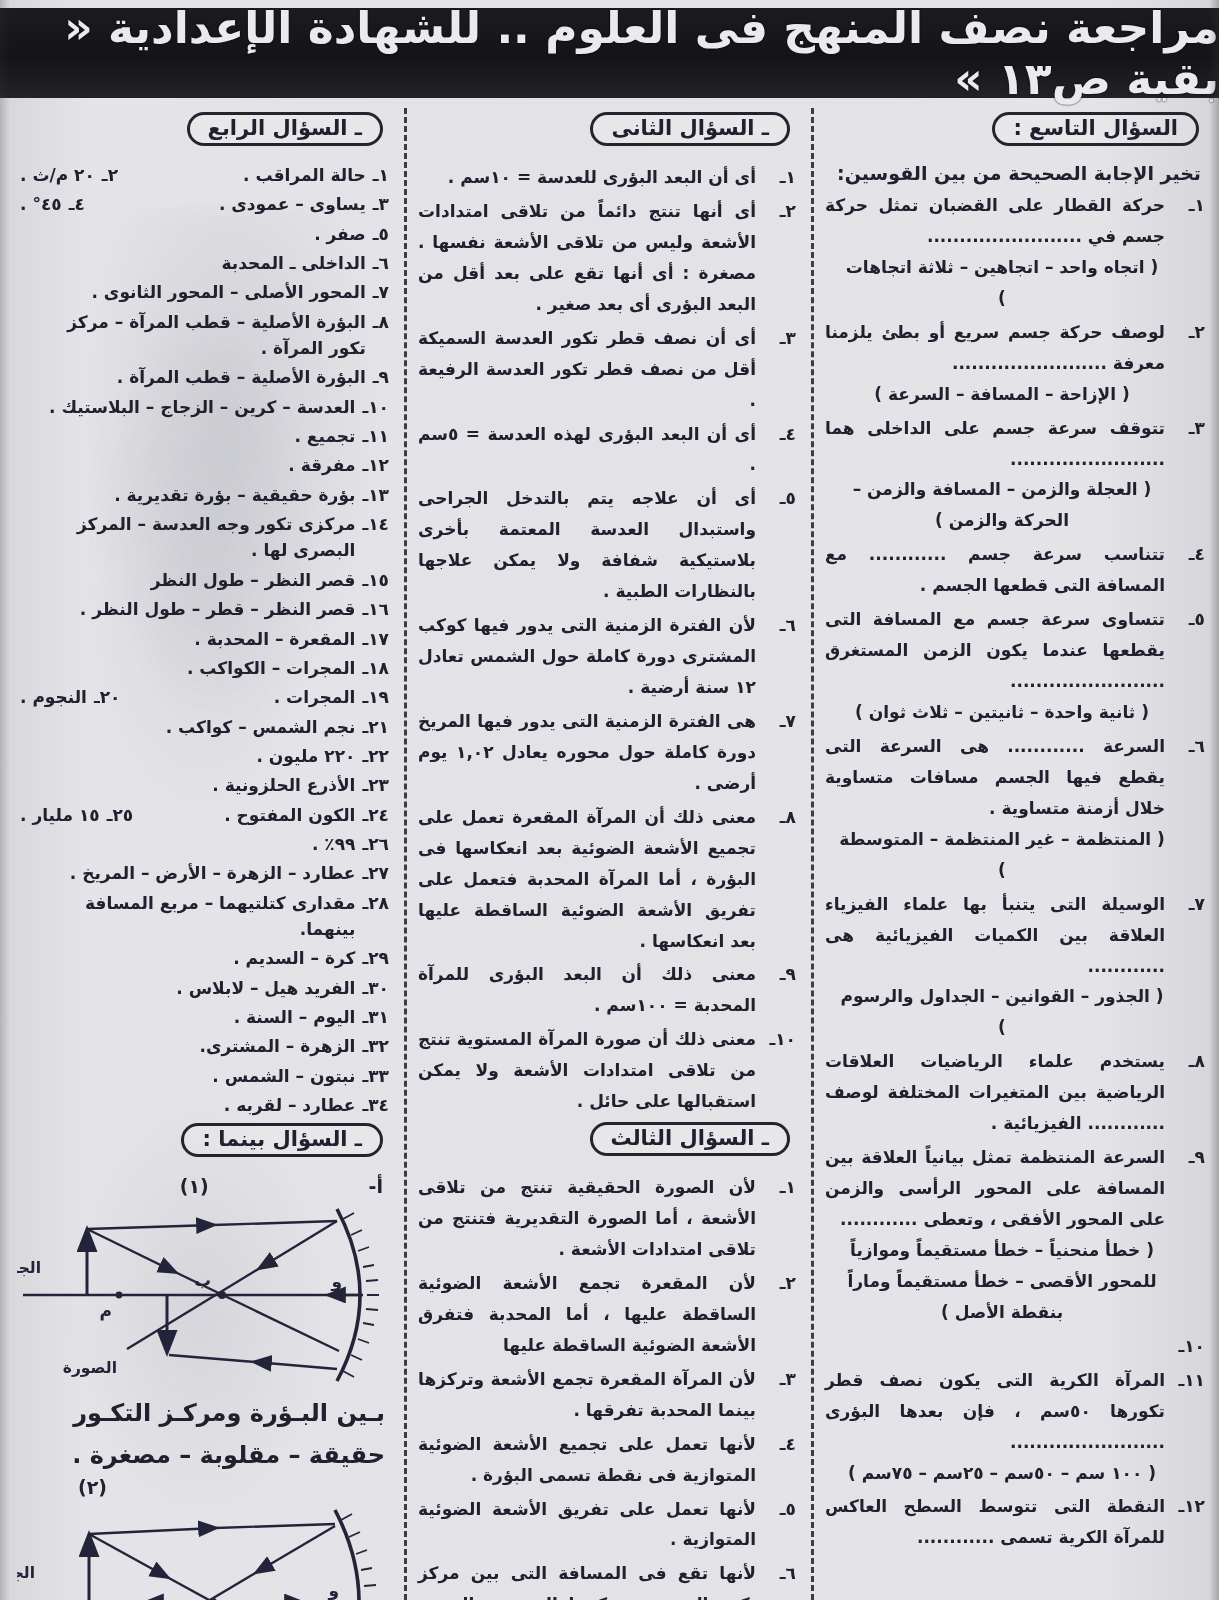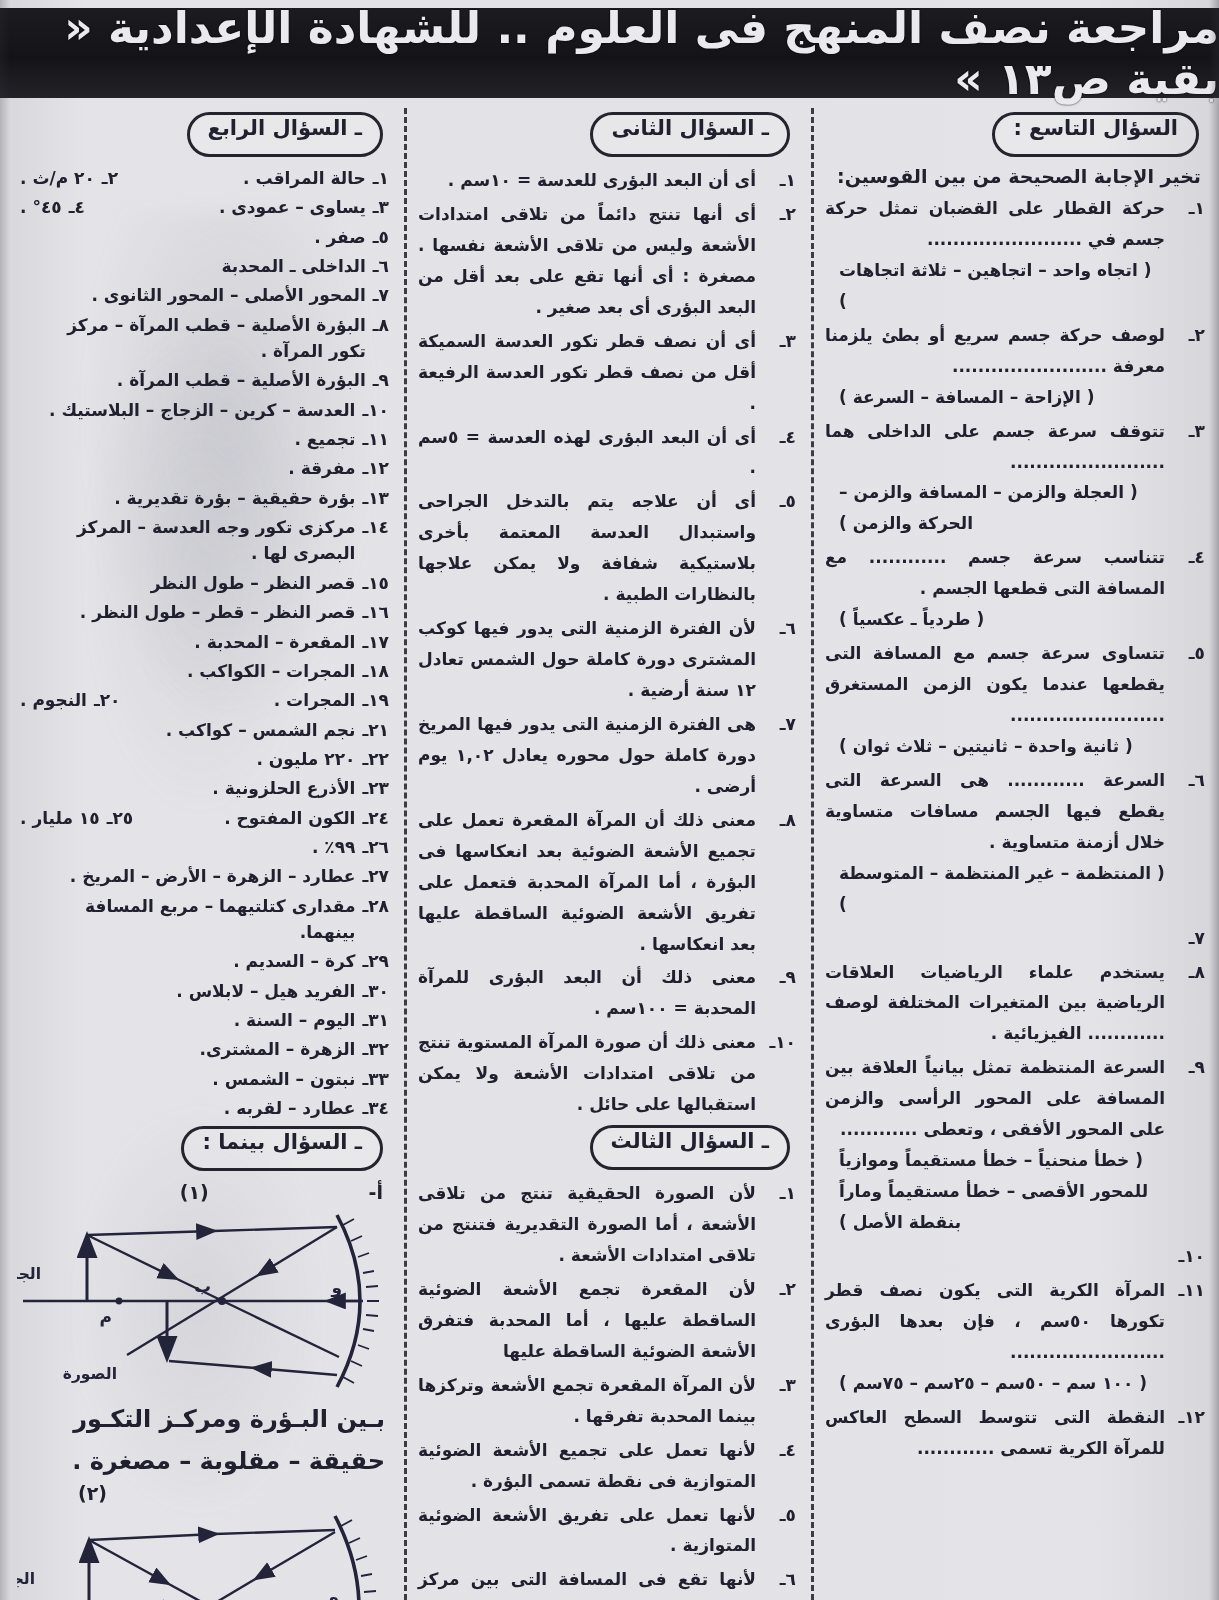--- a/index.html
+++ b/index.html
@@ -20,29 +20,29 @@
     position:absolute;top:104px;right:0;left:0;bottom:0;
     display:flex;flex-direction:row;
   }
   .col{box-sizing:border-box;overflow:hidden;padding:6px 14px 0 10px;}
   .col-right{width:404px;}
   .col-mid{width:402px;}
   .col-left{width:397px;padding-left:14px;}
   .vdiv{width:0;border-left:3px dashed #3c3c48;margin:4px 1px 0 1px;}
   .pill{
     display:inline-block;border:3px solid #24242e;border-radius:24px;
-    padding:1px 18px 14px 18px;font-size:21px;font-weight:bold;
-    margin:2px 6px 8px 0;background:rgba(255,255,255,.15);
+    padding:1px 18px 3px 18px;font-size:21px;font-weight:bold;
+    margin:2px 6px 16px 0;background:rgba(255,255,255,.15);
   }
   .subtitle{font-weight:bold;font-size:19px;margin:0 4px 6px 0;text-align:right;}
   .item{display:flex;gap:8px;font-weight:bold;font-size:17px;line-height:1.82;margin-bottom:3px;}
   .item .n{min-width:32px;text-align:right;flex:none;}
   .item .b{flex:1;min-width:0;}
   .item .t{text-align:justify;}
-  .opts{text-align:left;padding-left:14px;}
+  .opts{text-align:center;padding-left:14px;}
   .r4{display:flex;justify-content:space-between;font-weight:bold;font-size:17px;line-height:1.55;margin-bottom:3px;}
   .r4 .pa,.r4 .pb{display:flex;gap:7px;}
   .r4 .pa{flex:1;min-width:0;}
   .r4 .pb{flex:none;margin-right:10px;}
   .figline{display:flex;font-weight:bold;font-size:19px;margin:2px 6px 2px 0;}
   .figline .mid{flex:1;text-align:center;}
   .fignum{font-weight:bold;font-size:19px;text-align:center;margin:2px 0;}
   .fignum.shift{text-align:left;padding-left:58px;}
   figure{margin:0;}
   svg{display:block;}
@@ -94,21 +94,20 @@
           <div class="b">
             <div class="t">تتوقف سرعة جسم على الداخلى هما ........................</div>
             <div class="opts">( العجلة والزمن – المسافة والزمن – الحركة والزمن )</div>
           </div>
         </div>
 
         <div class="item">
           <span class="n">٤ـ</span>
           <div class="b">
             <div class="t">تتناسب سرعة جسم ............ مع المسافة التى قطعها الجسم .</div>
-            <div class="opts">( طردياً ـ عكسياً )</div>
           </div>
         </div>
 
         <div class="item">
           <span class="n">٥ـ</span>
           <div class="b">
             <div class="t">تتساوى سرعة جسم مع المسافة التى يقطعها عندما يكون الزمن المستغرق ........................</div>
             <div class="opts">( ثانية واحدة – ثانيتين – ثلاث ثوان )</div>
           </div>
         </div>
@@ -116,20 +115,24 @@
         <div class="item">
           <span class="n">٦ـ</span>
           <div class="b">
             <div class="t">السرعة ............ هى السرعة التى يقطع فيها الجسم مسافات متساوية خلال أزمنة متساوية .</div>
             <div class="opts">( المنتظمة – غير المنتظمة – المتوسطة )</div>
           </div>
         </div>
 
         <div class="item">
           <span class="n">٧ـ</span>
+          <div class="b">
+            <div class="t">الوسيلة التى يتنبأ بها علماء الفيزياء العلاقة بين الكميات الفيزيائية هى ............</div>
+            <div class="opts">( الجذور – القوانين – الجداول والرسوم )</div>
+          </div>
         </div>
 
         <div class="item">
           <span class="n">٨ـ</span>
           <div class="b">
             <div class="t">يستخدم علماء الرياضيات العلاقات الرياضية بين المتغيرات المختلفة لوصف ............ الفيزيائية .</div>
           </div>
         </div>
 
         <div class="item">

